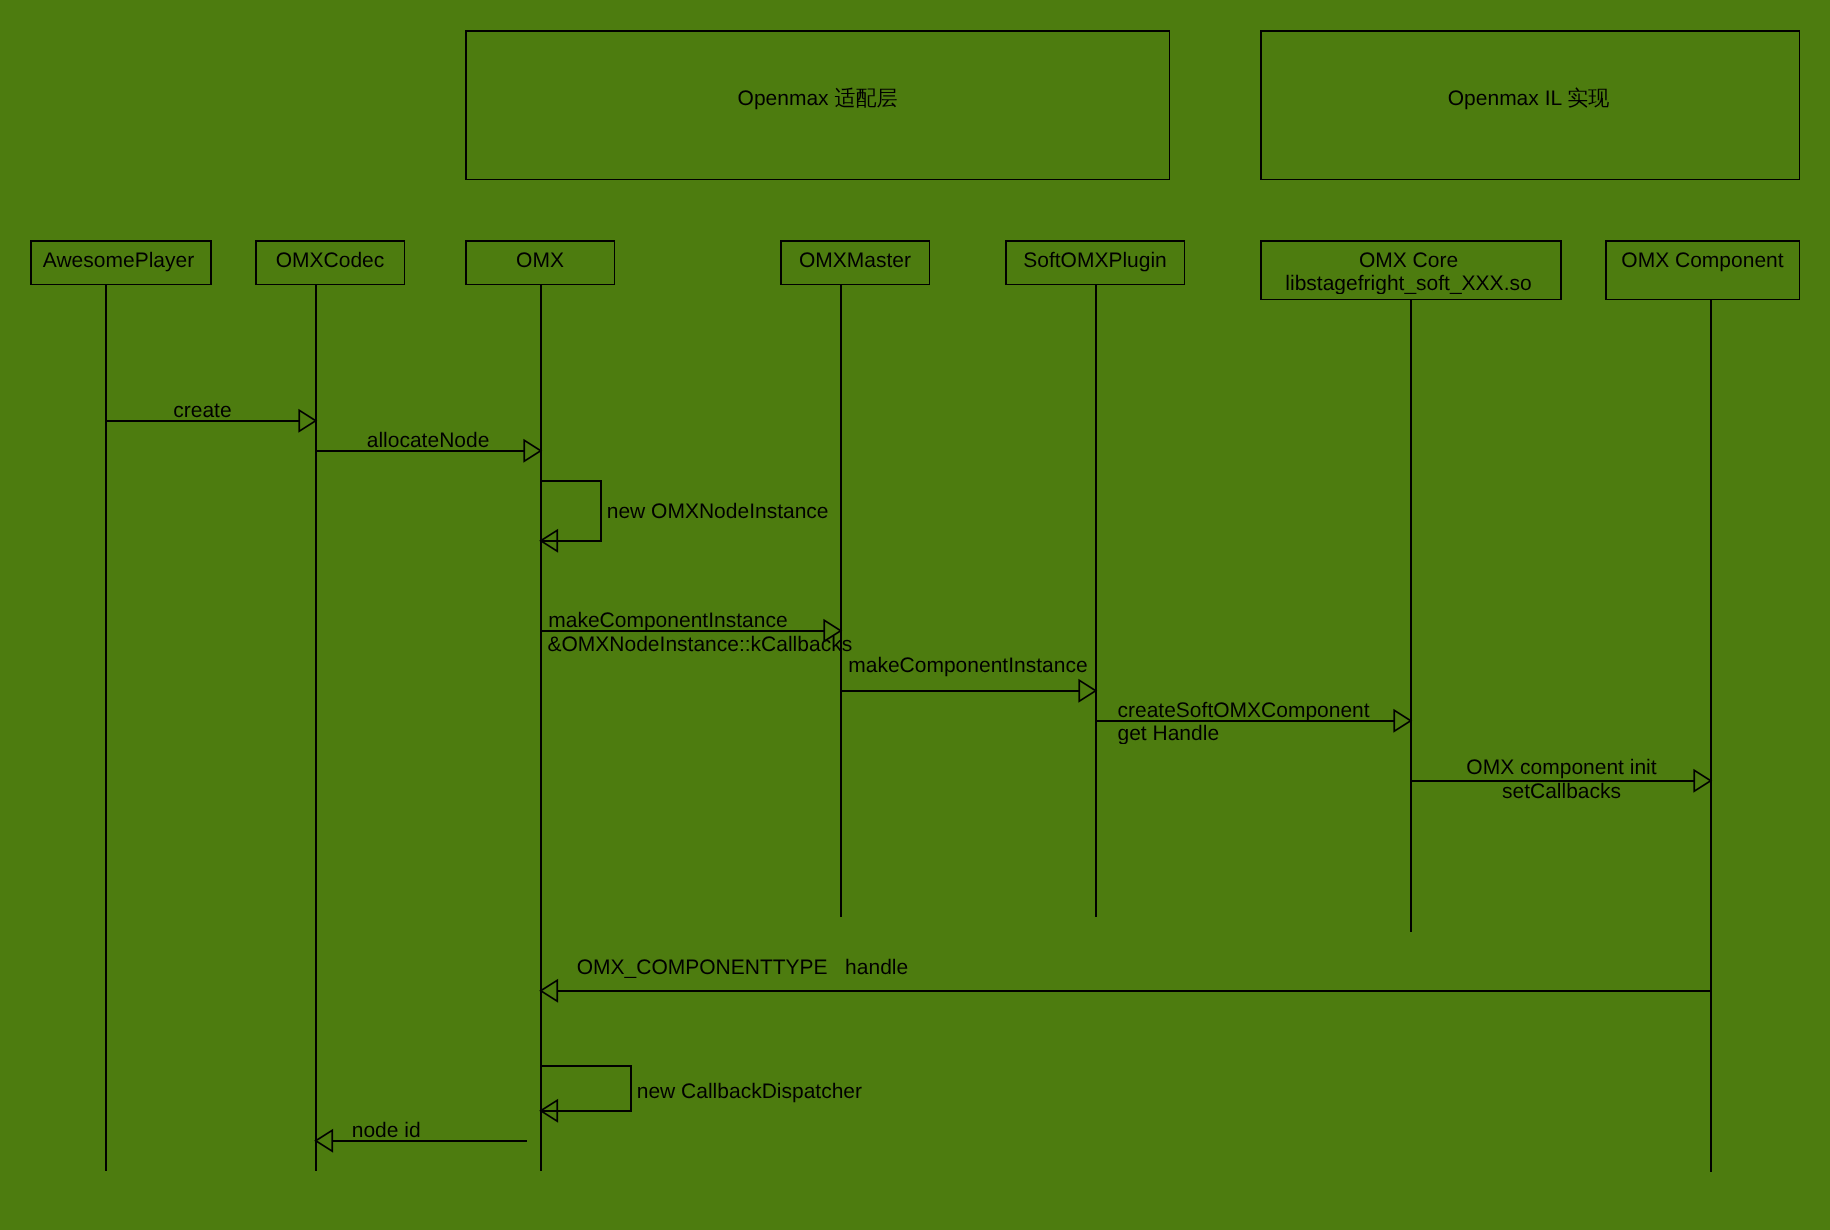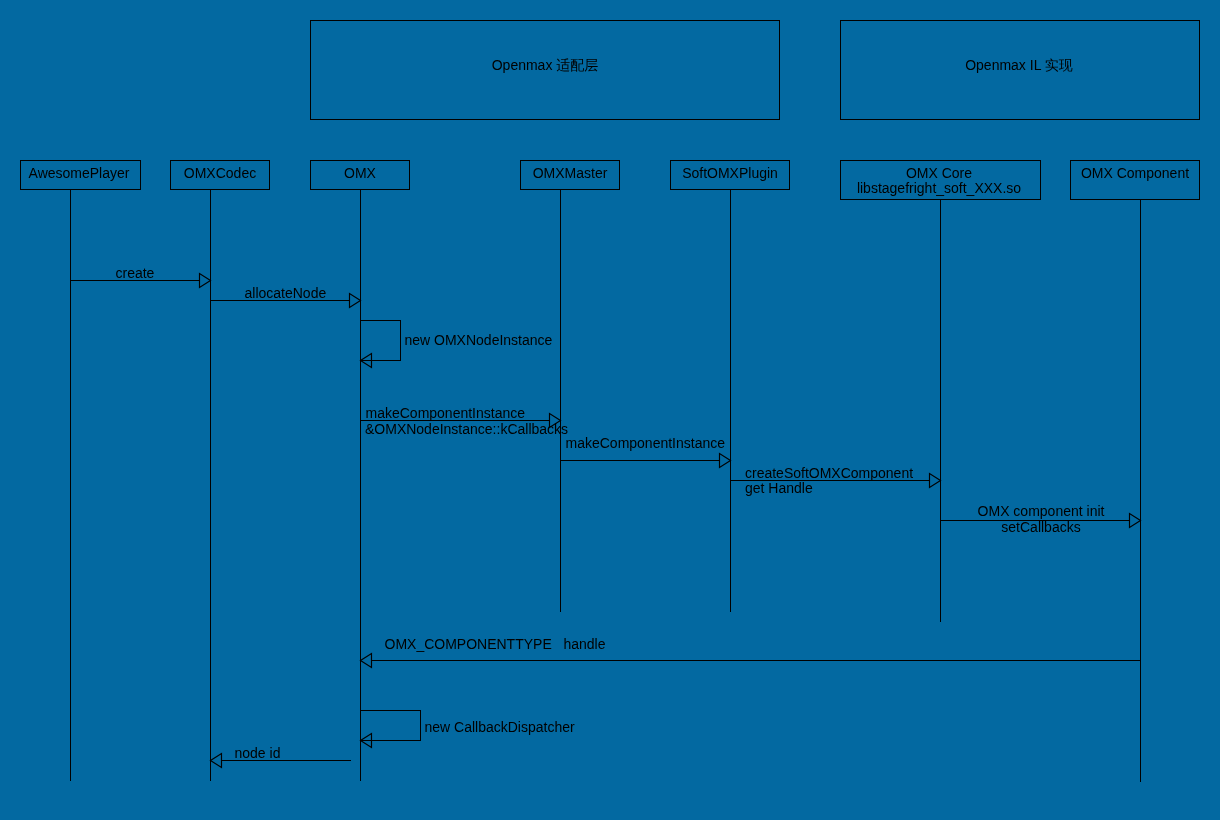--- a/index.html
+++ b/index.html
@@ -1,20 +1,20 @@
 <!DOCTYPE html>
 <html><head>
 <meta charset="utf-8">
 <title>OpenMAX component creation sequence diagram</title>
 <style>
   html,body{margin:0;padding:0;background:#ffffff;}
   body{width:1220px;height:820px;overflow:hidden;
        font-family:"Liberation Sans",sans-serif;
        -webkit-font-smoothing:antialiased;}
-  #diagram{position:relative;width:1220px;height:820px;background:#0369a1;}
+  #diagram{position:relative;width:1220px;height:820px;background:#4d7c0f;}
   svg#canvas{position:absolute;left:0;top:0;width:1220px;height:820px;
              shape-rendering:crispEdges;}
   svg#canvas text{font-family:"Liberation Sans",sans-serif;font-size:14px;
              fill:#000000;shape-rendering:auto;filter:opacity(1);
              white-space:pre;}
   svg#canvas .stroke{stroke:#000000;fill:none;stroke-width:1;}
   svg#canvas .head{stroke:#000000;fill:none;stroke-width:1.15;
              shape-rendering:geometricPrecision;}
 </style>
 </head>

